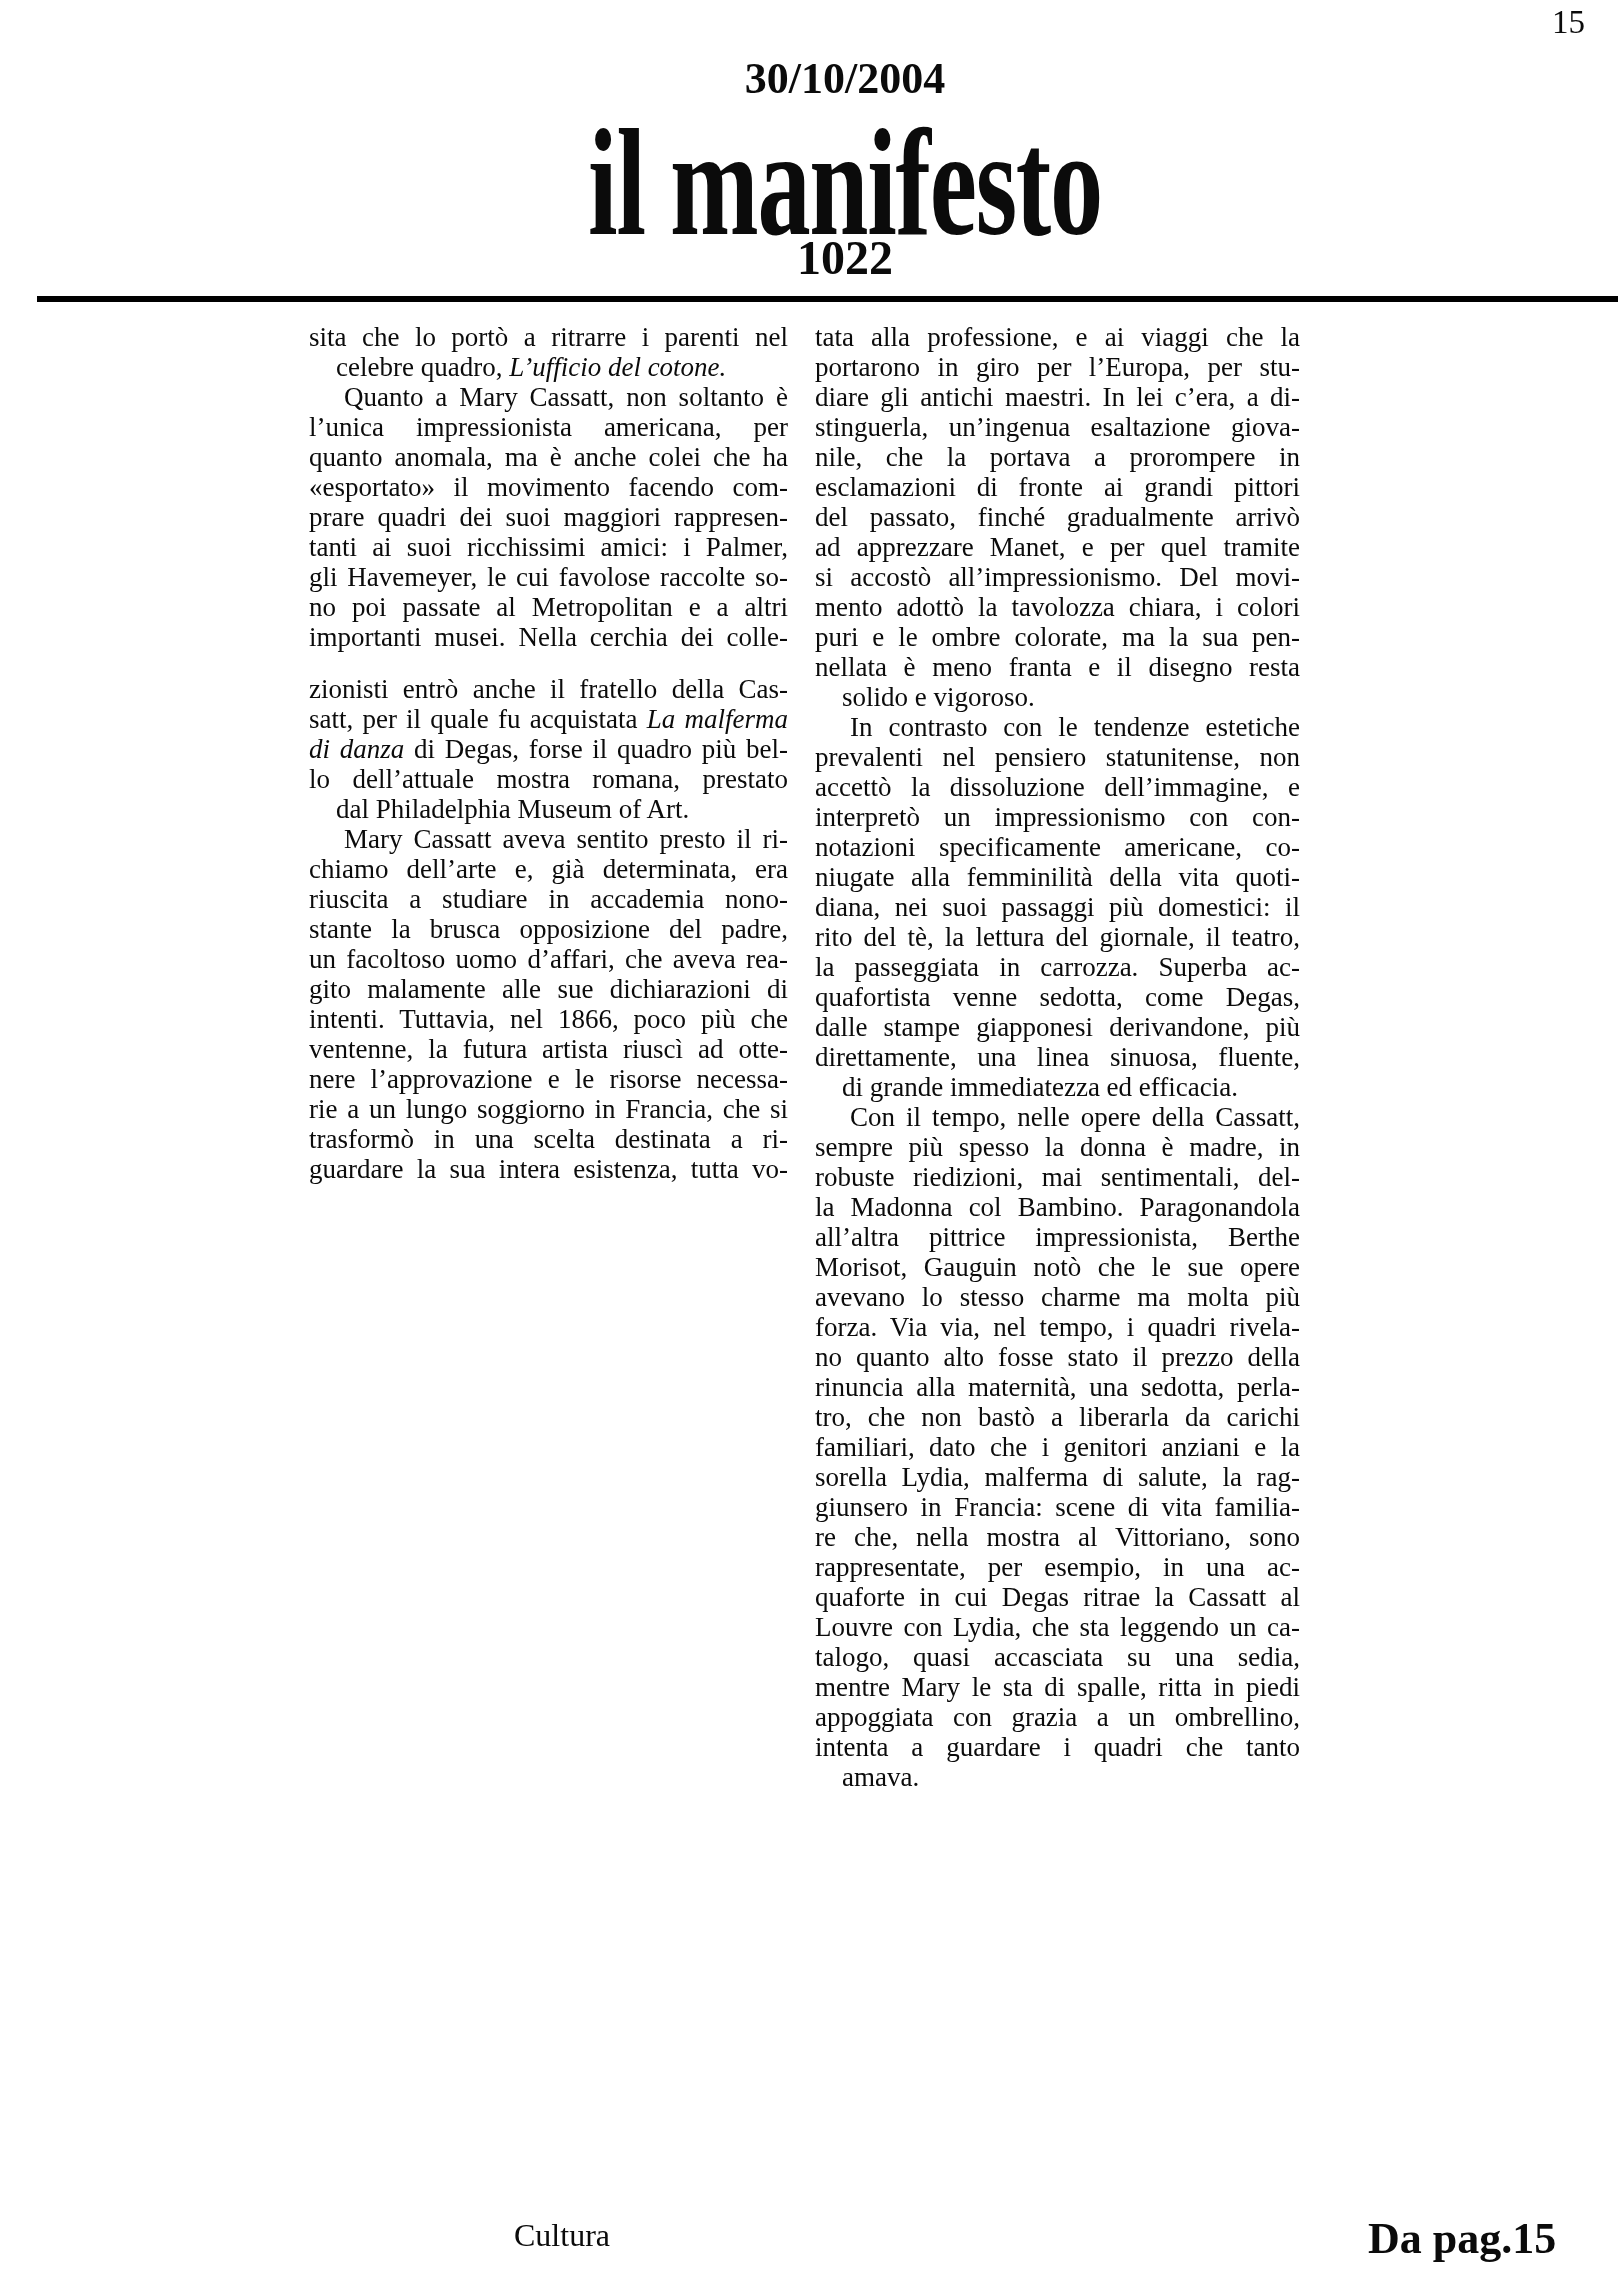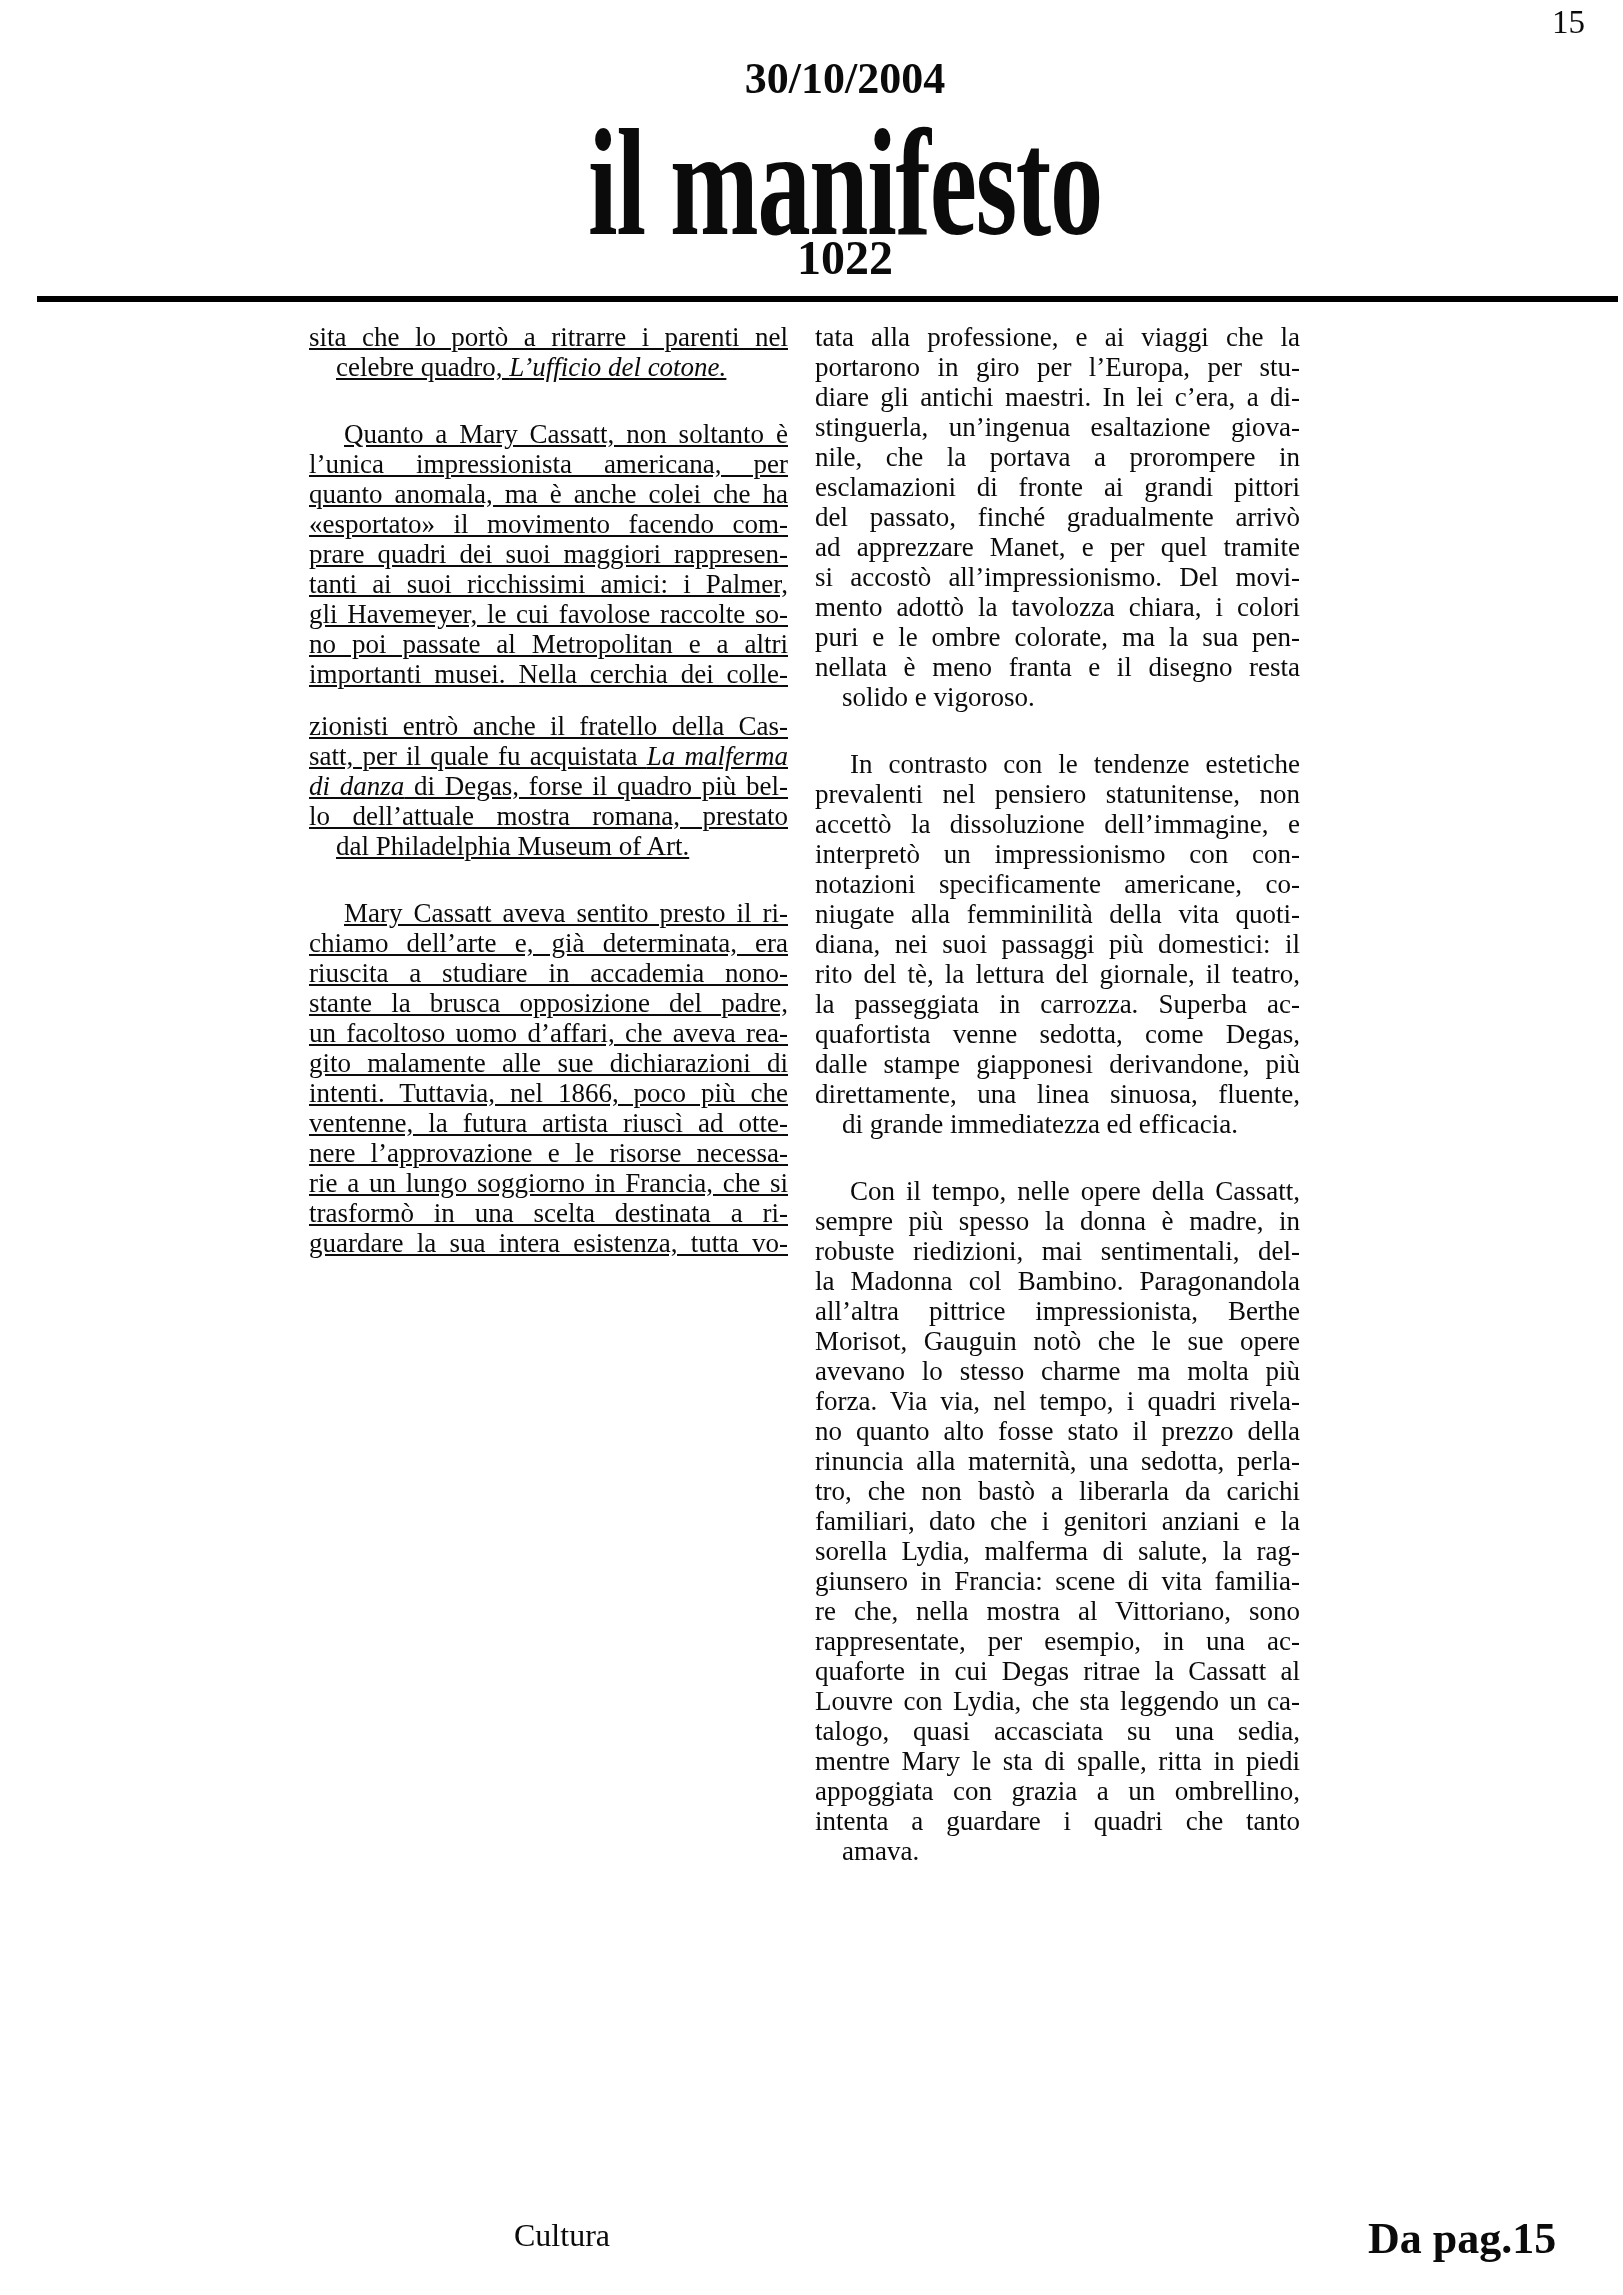--- a/index.html
+++ b/index.html
@@ -36,33 +36,33 @@
   .edition {
     top: 234px; font-weight: bold; font-size: 48px; line-height: 1;
   }
   .rule {
     top: 296px; left: 37px; width: 1581px; height: 6.4px;
     background: #000;
   }
 
   
   .col { top: 322px; }
-  .col-left  { left: 309px; width: 479px; text-decoration: underline; }
+  .col-left  { left: 309px; width: 479px; }
   .col-right { left: 815px; width: 485px; }
   .line {
     font-size: 27px;
     line-height: 30px;
     height: 30px;
     text-align: justify;
     text-align-last: justify;
     white-space: normal;
     overflow: visible;
   }
   .line.nj { text-align: left; text-align-last: left; margin-left: 27px; }
-  .line.ind { text-indent: 35px; margin-top: 37px; }
+  .line.ind { text-indent: 35px; }
   .line.gap { margin-top: 22px; }
   .i { font-style: italic; }
 
   
   .footer-section {
     top: 2219px; left: 514px;
     font-weight: normal; font-size: 32px; line-height: 1;
   }
   .footer-pageref {
     top: 2217px; left: 1368px;

